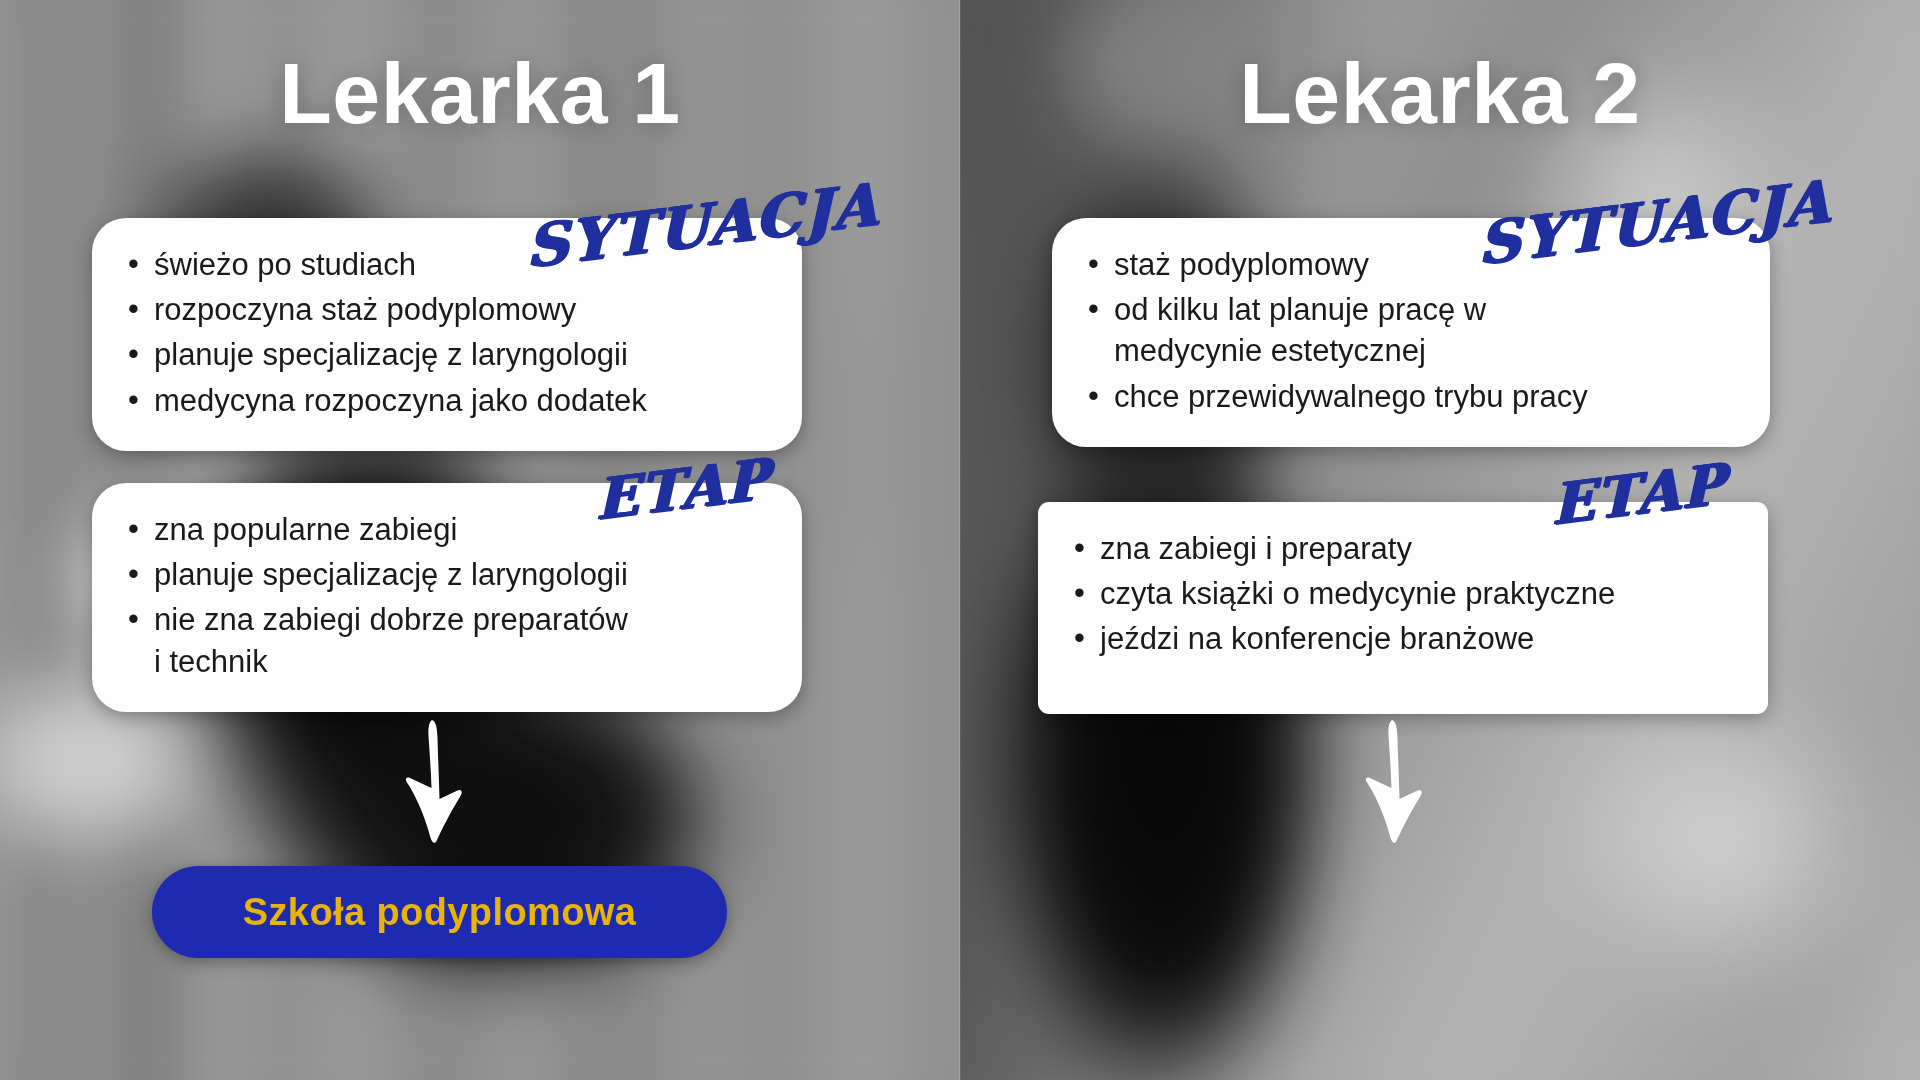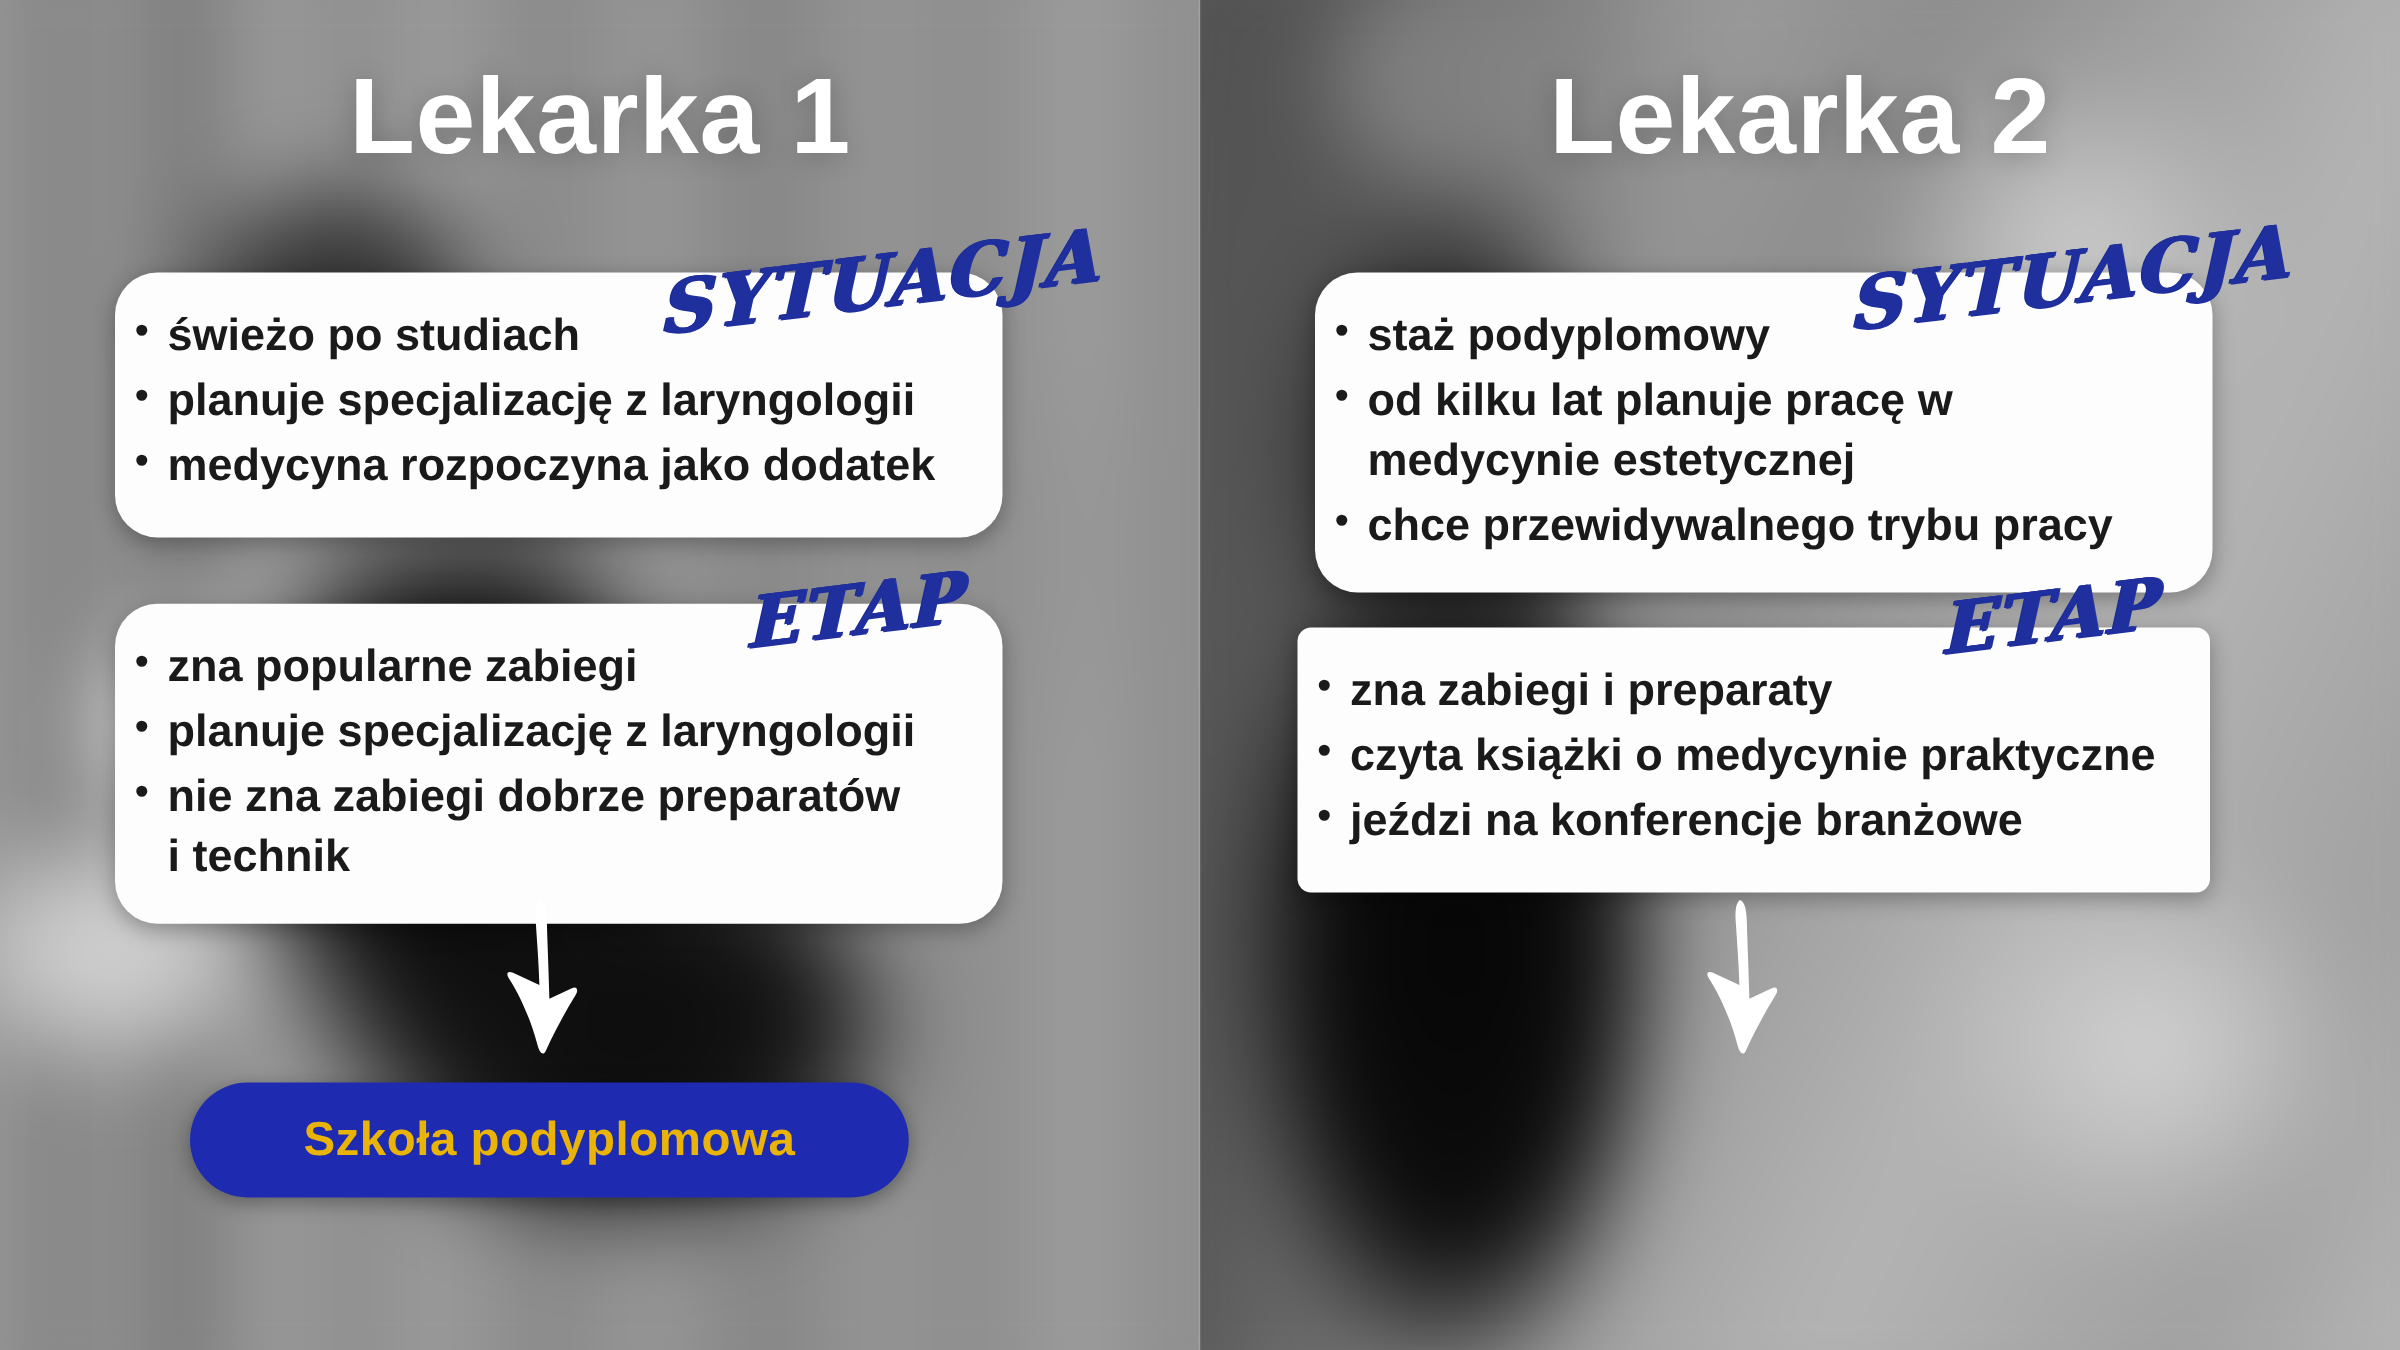--- a/index.html
+++ b/index.html
@@ -107,25 +107,25 @@
   }
   .card-1 { left: 92px; top: 218px; width: 710px; min-height: 212px; }
   .card-2 { left: 92px; top: 483px; width: 710px; min-height: 212px; }
 
   .panel-right .card-1 { left: 92px; top: 218px; width: 718px; }
   .panel-right .card-2 { left: 78px; top: 502px; width: 730px; border-radius: 11px; }
 
   .bullets {
     list-style: none;
     margin: 0;
-    padding: 26px 26px 26px 16px;
+    padding: 26px 26px 26px 36px;
     color: #1a1a1a;
     font-family: "Liberation Sans", sans-serif;
-    font-weight: 700;
-    font-size: 36px;
+    font-weight: 400;
+    font-size: 31px;
     line-height: 1.33;
   }
   .bullets li {
     position: relative;
     padding-left: 26px;
     margin: 0 0 4px 0;
     white-space: pre-line;
   }
   .bullets li::before {
     content: "\2022";
@@ -195,20 +195,21 @@
 
   <div class="panel panel-left">
     <div class="bg bg-left"></div>
     <div class="content">
 
       <div class="title">Lekarka 1</div>
 
       <div class="card card-1">
         <ul class="bullets">
           <li>świeżo po studiach</li>
+          <li>rozpoczyna staż podyplomowy</li>
           <li>planuje specjalizację z laryngologii</li>
           <li>medycyna rozpoczyna jako dodatek</li>
         </ul>
       </div>
       <div class="script-tag tag-sytuacja-l">SYTUACJA</div>
 
       <div class="card card-2">
         <ul class="bullets">
           <li>zna popularne zabiegi</li>
           <li>planuje specjalizację z laryngologii</li>

